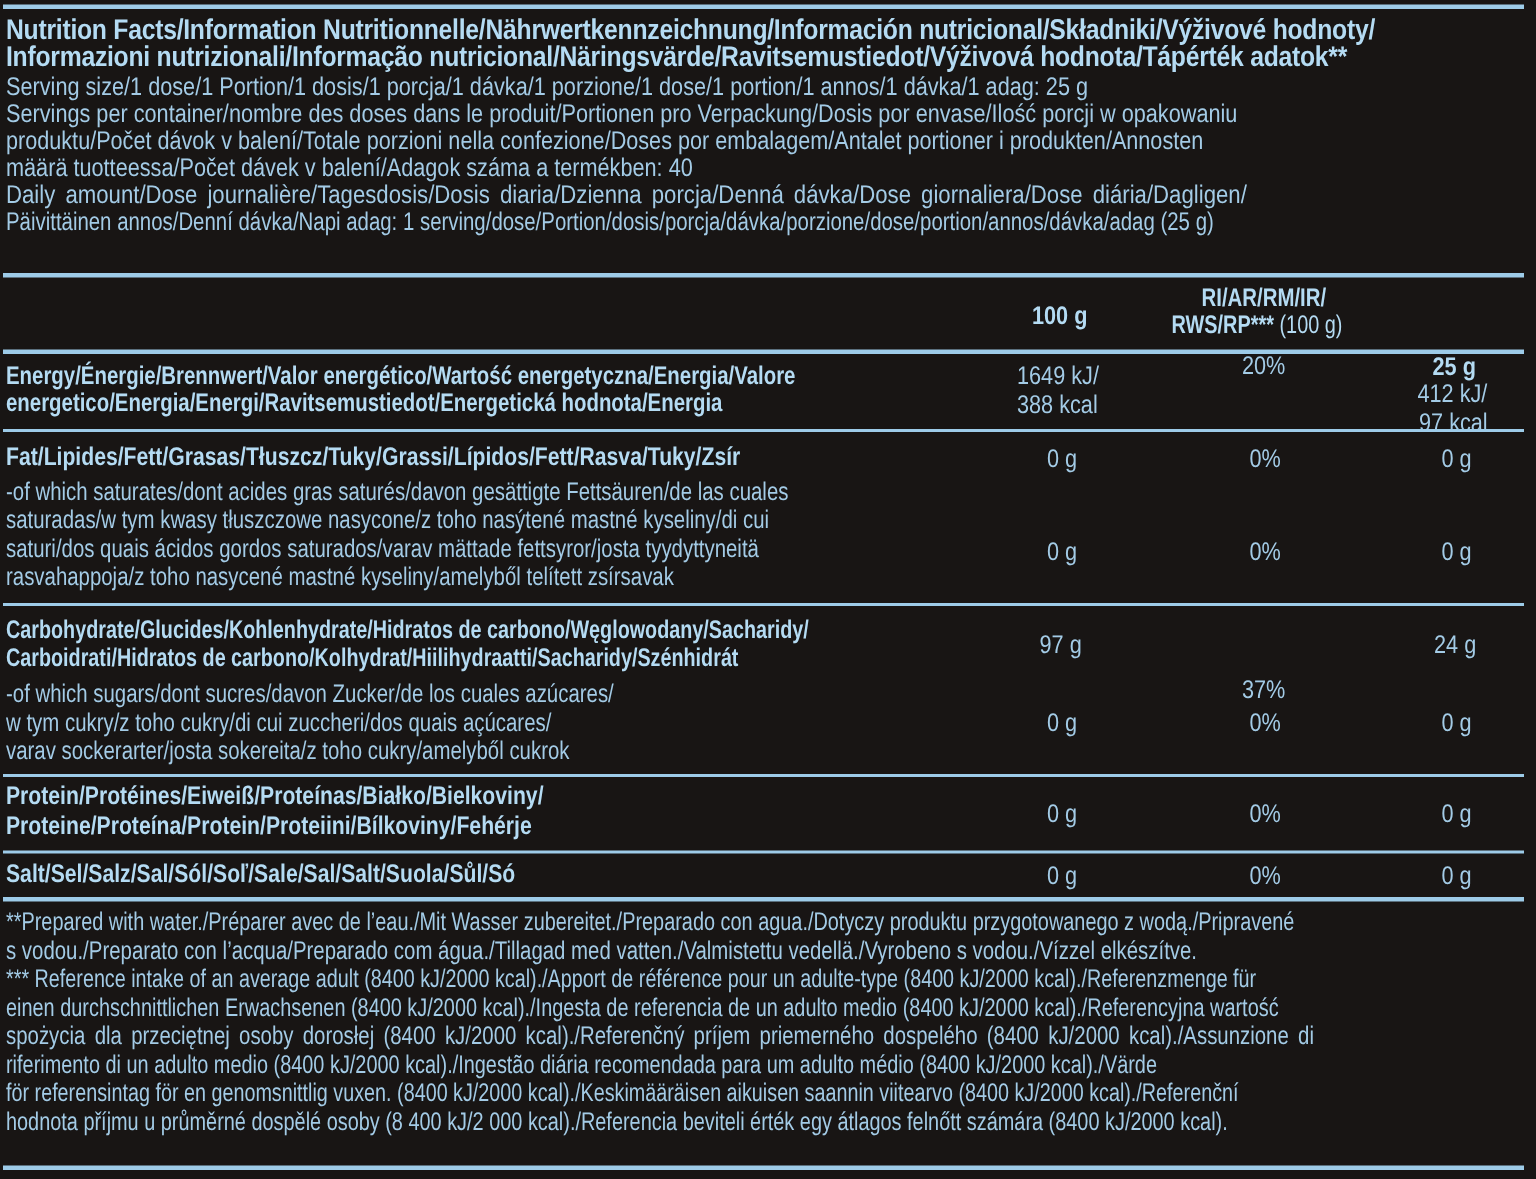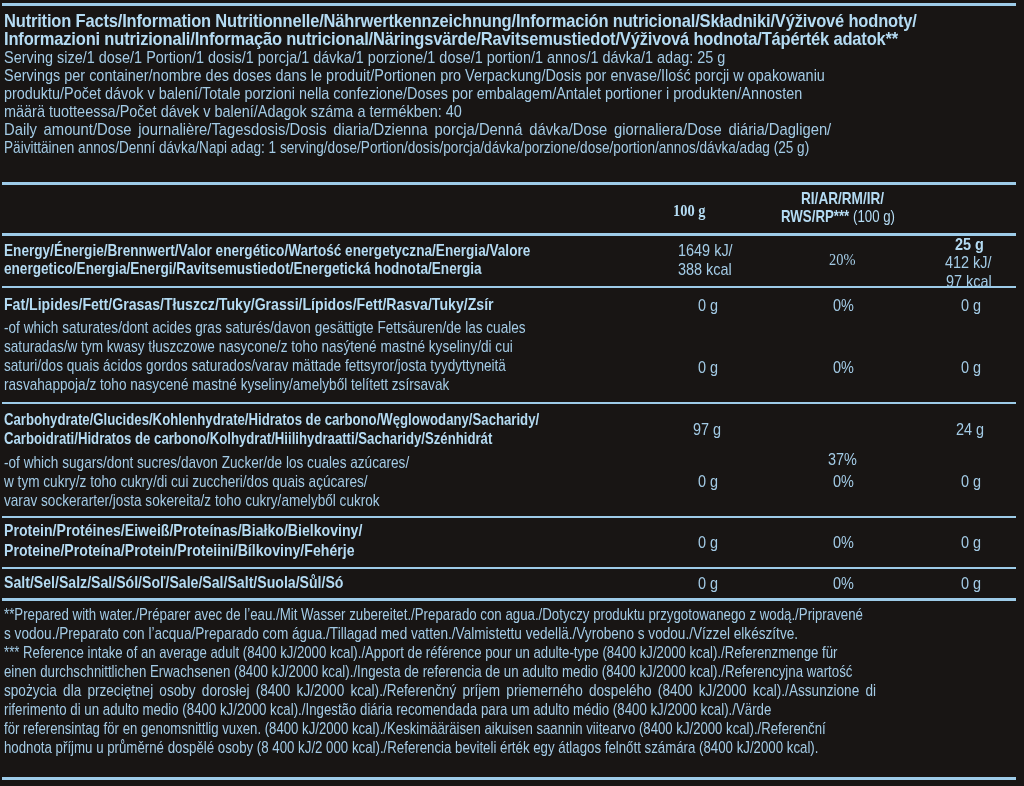--- a/index.html
+++ b/index.html
@@ -98,21 +98,21 @@
     <div class="line body-line" style="top:0; transform:scaleX(0.85);">Serving size/1 dose/1 Portion/1 dosis/1 porcja/1 dávka/1 porzione/1 dose/1 portion/1 annos/1 dávka/1 adag: 25 g</div>
     <div class="line body-line" style="top:18px; transform:scaleX(0.85);">Servings per container/nombre des doses dans le produit/Portionen pro Verpackung/Dosis por envase/Ilość porcji w opakowaniu</div>
     <div class="line body-line" style="top:36px; transform:scaleX(0.848);">produktu/Počet dávok v balení/Totale porzioni nella confezione/Doses por embalagem/Antalet portioner i produkten/Annosten</div>
     <div class="line body-line" style="top:54px; transform:scaleX(0.85);">määrä tuotteessa/Počet dávek v balení/Adagok száma a termékben: 40</div>
     <div class="line body-line" style="top:72px; transform:scaleX(0.87); word-spacing:3px;">Daily amount/Dose journalière/Tagesdosis/Dosis diaria/Dzienna porcja/Denná dávka/Dose giornaliera/Dose diária/Dagligen/</div>
     <div class="line body-line" style="top:90px; transform:scaleX(0.80);">Päivittäinen annos/Denní dávka/Napi adag: 1 serving/dose/Portion/dosis/porcja/dávka/porzione/dose/portion/annos/dávka/adag (25 g)</div>
   </div>
 
   <div class="rule" style="top:182px;"></div>
 
-  <div class="hdr" style="left:647px; width:90px; top:202px;font-family:Liberation Serif, serif;">
+  <div class="hdr" style="left:665px; width:90px; top:202px;">
     <span class="narrow" style="transform:scaleX(0.85);">100 g</span>
   </div>
   <div class="hdr" style="left:773px; width:160px; top:190px;">
     <div><span class="narrow" style="transform:scaleX(0.80);">RI/AR/RM/IR/</span></div>
     <div style="margin-left:2px;"><span class="narrow" style="transform:scaleX(0.78);"><span>RWS/RP***</span><span class="light"> (100 g)</span></span></div>
   </div>
   <div class="hdr" style="left:935px; width:75px; top:202px;margin-top:34px;">
     <span class="narrow" style="transform:scaleX(0.85);">25 g</span>
   </div>
 
@@ -120,21 +120,21 @@
 
   <div>
     <div class="block" style="top:241px;">
       <div class="line bold-label" style="top:0; transform:scaleX(0.80);">Energy/Énergie/Brennwert/Valor energético/Wartość energetyczna/Energia/Valore</div>
       <div class="line bold-label" style="top:18px; transform:scaleX(0.80);">energetico/Energia/Energi/Ravitsemustiedot/Energetická hodnota/Energia</div>
     </div>
     <div class="cell" style="left:665px; width:90px; top:241px;text-decoration:underline;">
       <div><span class="narrow" style="transform:scaleX(0.85);">1649 kJ/</span></div>
       <div><span class="narrow" style="transform:scaleX(0.85);">388 kcal</span></div>
     </div>
-    <div class="cell" style="left:810px; width:70px; top:250px;font-family:Liberation Serif, serif;">
+    <div class="cell" style="left:810px; width:70px; top:234px;">
       <span class="narrow" style="transform:scaleX(0.85);">20%</span>
     </div>
     <div class="cell" style="left:935px; width:75px; top:253px;">
       <div><span class="narrow" style="transform:scaleX(0.85);">412 kJ/</span></div>
       <div><span class="narrow" style="transform:scaleX(0.85);">97 kcal</span></div>
     </div>
   </div>
 
   <div class="rule thin" style="top:286px;"></div>
 

